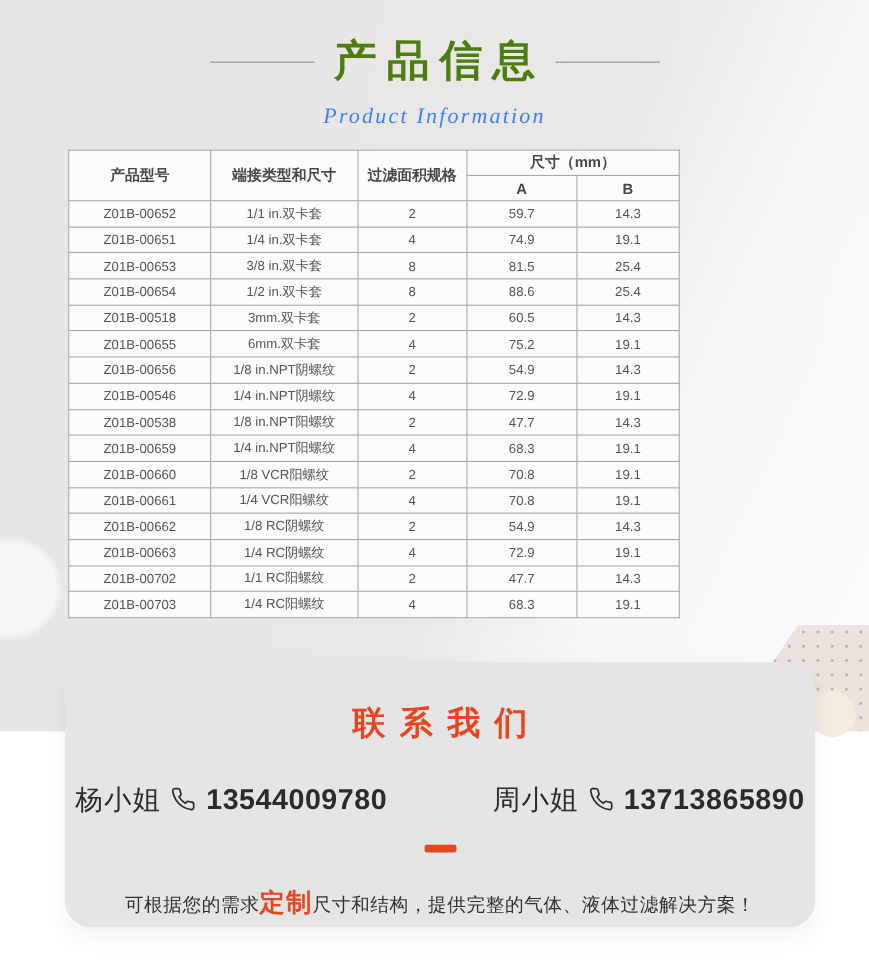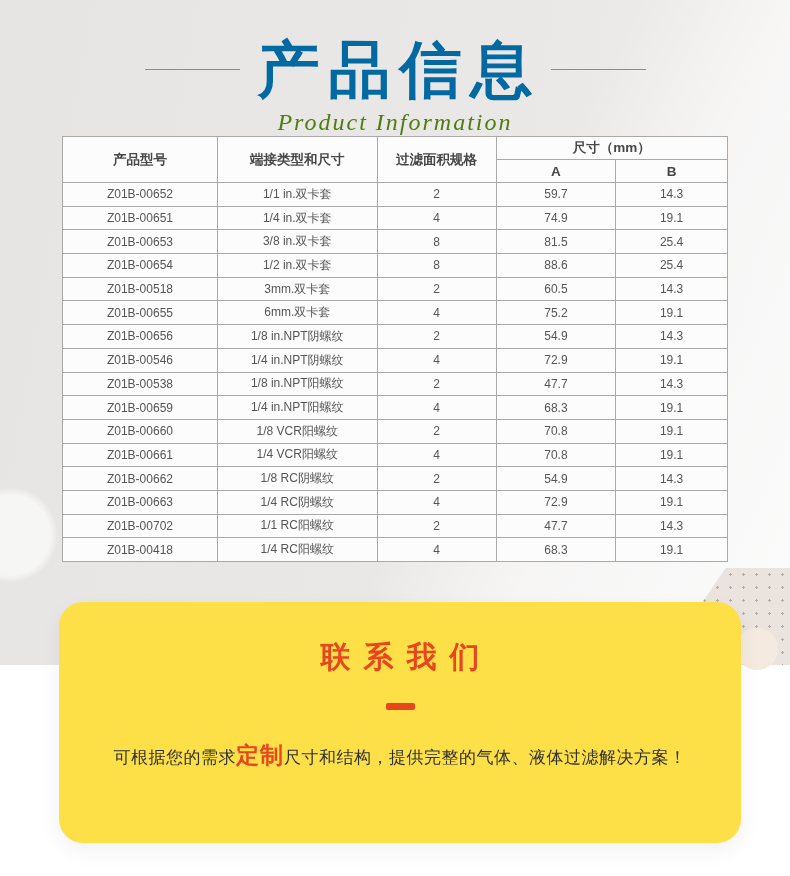--- a/index.html
+++ b/index.html
@@ -26,45 +26,45 @@
   }
   .cream-circle{
     position:absolute;right:12px;top:628px;width:42px;height:42px;border-radius:50%;
     background:#f4eadf;z-index:1;
   }
   
   .title-wrap{position:absolute;top:0;left:0;width:790px;z-index:2;}
   .title-row{display:flex;align-items:center;justify-content:center;gap:9px;margin-top:34px;}
   .title-line{width:95px;height:1px;background:#8d8d8d;}
   .page-title{
-    font-size:62px;font-weight:700;color:#0369a1;letter-spacing:9px;text-indent:9px;
+    font-size:39px;font-weight:700;color:#4d7c0f;letter-spacing:9px;text-indent:9px;
     line-height:1.15;white-space:nowrap;
   }
   .page-subtitle{
-    text-align:center;margin-top:4px;
+    text-align:center;margin-top:16px;
     font-family:"Liberation Serif","DejaVu Serif",serif;font-style:italic;
-    font-size:24px;color:#4d7c0f;letter-spacing:2px;
+    font-size:20px;color:#3b82f6;letter-spacing:2px;
   }
   
   .product-table{
-    position:absolute;left:62px;top:136px;width:666px;z-index:2;
+    position:absolute;left:62px;top:136px;width:556px;z-index:2;
     border-collapse:collapse;table-layout:fixed;background:#fcfcfc;
   }
   .product-table th,.product-table td{
     border:1px solid #a9a9a9;text-align:center;vertical-align:middle;
     padding:0;overflow:hidden;white-space:nowrap;
   }
   .product-table thead tr{height:23px;}
   .product-table tbody tr{height:23.7px;}
   .product-table th{font-size:13.5px;font-weight:600;color:#474747;}
   .product-table td{font-size:12px;font-weight:400;color:#555555;}
   
   .contact-card{
     position:absolute;left:59px;top:602px;width:682px;height:241px;z-index:3;
-    background:#fde047;border-radius:24px;
+    background:#e5e5e5;border-radius:24px;
     box-shadow:0 8px 22px rgba(0,0,0,0.055);
   }
   .contact-title{
     margin-top:35px;text-align:center;
     font-size:30px;font-weight:700;color:#e7461f;
     letter-spacing:13px;text-indent:13px;
   }
   .contact-row{
     display:flex;justify-content:center;align-items:center;gap:96px;margin-top:32px;
   }
@@ -217,28 +217,48 @@
         <td>19.1</td>
       </tr>
       <tr>
         <td>Z01B-00702</td>
         <td>1/1 RC阳螺纹</td>
         <td>2</td>
         <td>47.7</td>
         <td>14.3</td>
       </tr>
       <tr>
-        <td>Z01B-00418</td>
+        <td>Z01B-00703</td>
         <td>1/4 RC阳螺纹</td>
         <td>4</td>
         <td>68.3</td>
         <td>19.1</td>
       </tr>
     </tbody>
 </table>
 
 <div class="contact-card">
   <div class="contact-title">联系我们</div>
+  <div class="contact-row">
+    <div class="contact-entry">
+      <span class="contact-name">杨小姐</span>
+      <span class="phone-icon">
+        <svg width="23" height="23" viewBox="0 0 24 24" fill="none" stroke="#2b2b2b" stroke-width="1.6" stroke-linecap="round" stroke-linejoin="round">
+            <path d="M22 16.92v3a2 2 0 0 1-2.18 2 19.79 19.79 0 0 1-8.63-3.07 19.5 19.5 0 0 1-6-6 19.79 19.79 0 0 1-3.07-8.67A2 2 0 0 1 4.11 2h3a2 2 0 0 1 2 1.72 12.84 12.84 0 0 0 .7 2.81 2 2 0 0 1-.45 2.11L8.09 9.91a16 16 0 0 0 6 6l1.27-1.27a2 2 0 0 1 2.11-.45 12.84 12.84 0 0 0 2.81.7A2 2 0 0 1 22 16.92z"></path>
+          </svg>
+      </span>
+      <span class="contact-phone">13544009780</span>
+    </div>
+    <div class="contact-entry">
+      <span class="contact-name">周小姐</span>
+      <span class="phone-icon">
+        <svg width="23" height="23" viewBox="0 0 24 24" fill="none" stroke="#2b2b2b" stroke-width="1.6" stroke-linecap="round" stroke-linejoin="round">
+            <path d="M22 16.92v3a2 2 0 0 1-2.18 2 19.79 19.79 0 0 1-8.63-3.07 19.5 19.5 0 0 1-6-6 19.79 19.79 0 0 1-3.07-8.67A2 2 0 0 1 4.11 2h3a2 2 0 0 1 2 1.72 12.84 12.84 0 0 0 .7 2.81 2 2 0 0 1-.45 2.11L8.09 9.91a16 16 0 0 0 6 6l1.27-1.27a2 2 0 0 1 2.11-.45 12.84 12.84 0 0 0 2.81.7A2 2 0 0 1 22 16.92z"></path>
+          </svg>
+      </span>
+      <span class="contact-phone">13713865890</span>
+    </div>
+  </div>
   <div class="red-dash"></div>
   <div class="custom-note">
     <span>可根据您的需求</span><span class="hl">定制</span><span>尺寸和结构，提供完整的气体、液体过滤解决方案！</span>
   </div>
 </div>
 
 </body></html>

